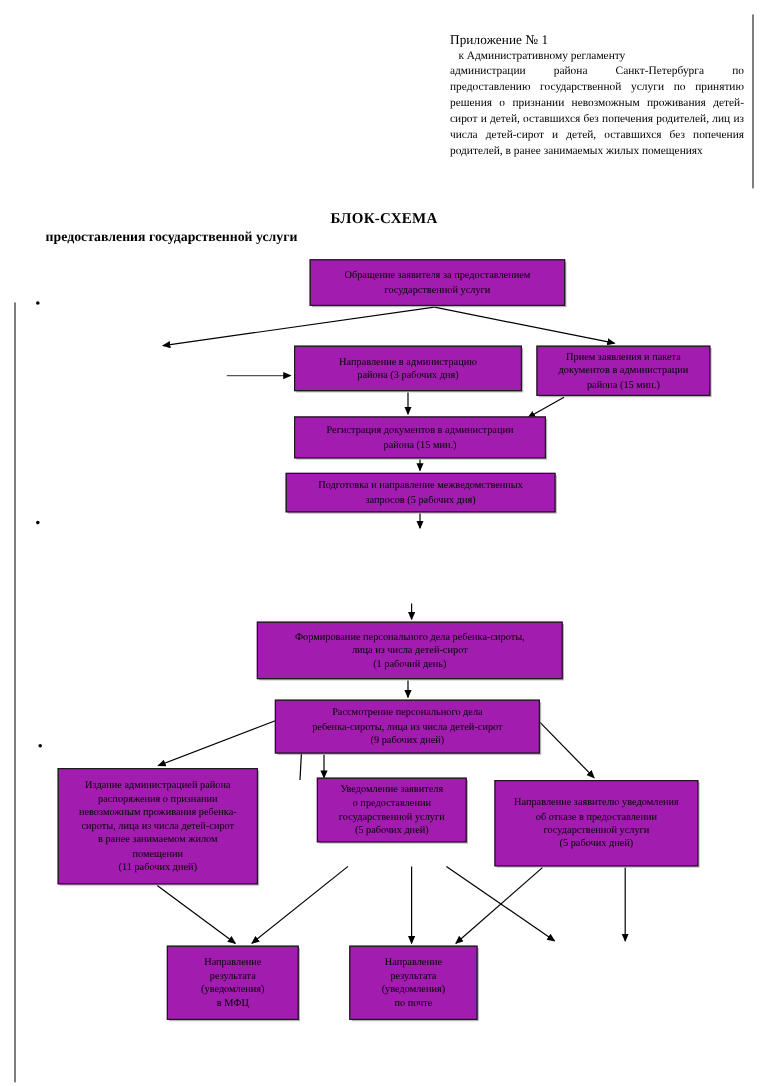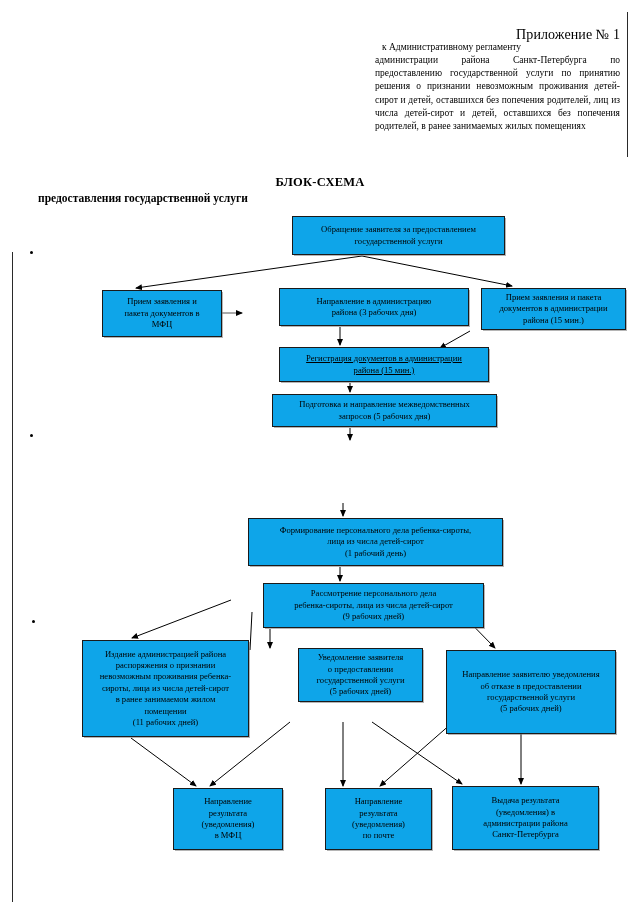--- a/index.html
+++ b/index.html
@@ -20,22 +20,22 @@
   }
 
   
   .hdr-wrap {
     position: absolute;
     left: 375px;
     top: 28px;
     width: 245px;
   }
   .hdr-line1 {
-    text-align: right;
-    font-size: 14px;
+    text-align: left;
+    font-size: 11px;
     line-height: 13px;
     letter-spacing: 0.1px;
   }
   .hdr-line2 {
     text-align: left;
     font-size: 9.5px;
     line-height: 13px;
     padding-left: 7px;
   }
   .hdr-para {
@@ -90,30 +90,29 @@
     height: 3px;
     border-radius: 50%;
     background: #000;
   }
 
   
   .box {
     position: absolute;
     box-sizing: border-box;
     border: 1px solid #1a1a1a;
-    background: #0ea5e9;
+    background: #a21caf;
     display: flex;
     align-items: center;
     justify-content: center;
     text-align: center;
     font-size: 8.6px;
     line-height: 11.4px;
     padding: 2px 4px;
     box-shadow: 1.5px 1.5px 0 -0.5px rgba(120,120,120,0.55);
-    margin-left: 34px;
   }
   .box span { display: block; width: 100%; white-space: pre-line; }
 
   
   svg.conn {
     position: absolute;
     left: 0;
     top: 0;
     width: 640px;
     height: 905px;
@@ -190,38 +189,33 @@
 
       <path d="M521,723 L521,784" marker-end="url(#ah)"></path>
     </g>
   </svg>
 
   <div class="box" style="left:258px; top:216px; width:213px; height:39px;">
     <span>Обращение заявителя за предоставлением
 государственной услуги</span>
   </div>
 
-  <div class="box" style="left:68px; top:290px; width:120px; height:47px;">
-    <span>Прием заявления и
-пакета документов в
-МФЦ</span>
-  </div>
 
   <div class="box" style="left:245px; top:288px; width:190px; height:38px;">
     <span>Направление в администрацию
 района (3 рабочих дня)</span>
   </div>
 
   <div class="box" style="left:447px; top:288px; width:145px; height:42px;">
     <span>Прием заявления и пакета
 документов в администрации
 района (15 мин.)</span>
   </div>
 
-  <div class="box" style="left:245px; top:347px; width:210px; height:35px;text-decoration:underline;">
+  <div class="box" style="left:245px; top:347px; width:210px; height:35px;">
     <span>Регистрация документов в администрации
 района (15 мин.)</span>
   </div>
 
   <div class="box" style="left:238px; top:394px; width:225px; height:33px;">
     <span>Подготовка и направление межведомственных
 запросов (5 рабочих дня)</span>
   </div>
 
 
@@ -247,41 +241,35 @@
 (11 рабочих дней)</span>
   </div>
 
   <div class="box" style="left:264px; top:648px; width:125px; height:54px;">
     <span>Уведомление заявителя
 о предоставлении
 государственной услуги
 (5 рабочих дней)</span>
   </div>
 
-  <div class="box" style="left:412px; top:650px; width:170px; height:84px;">
+  <div class="box" style="left:412px; top:650px; width:170px; height:72px;">
     <span>Направление заявителю уведомления
 об отказе в предоставлении
 государственной услуги
 (5 рабочих дней)</span>
   </div>
 
   <div class="box" style="left:139px; top:788px; width:110px; height:62px;">
     <span>Направление
 результата
 (уведомления)
 в МФЦ</span>
   </div>
 
   <div class="box" style="left:291px; top:788px; width:107px; height:62px;">
     <span>Направление
 результата
 (уведомления)
 по почте</span>
   </div>
 
-  <div class="box" style="left:418px; top:786px; width:147px; height:64px;">
-    <span>Выдача результата
-(уведомления) в
-администрации района
-Санкт-Петербурга</span>
-  </div>
 
 </div>
 
 </body></html>

